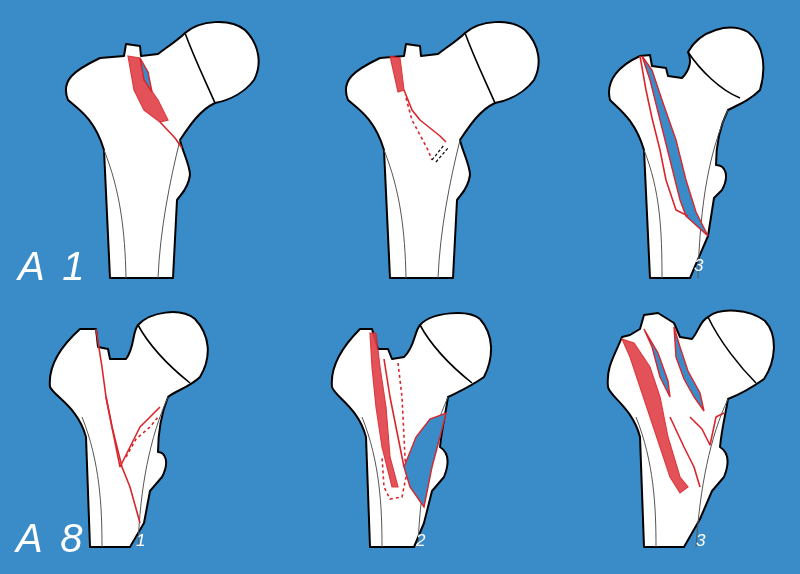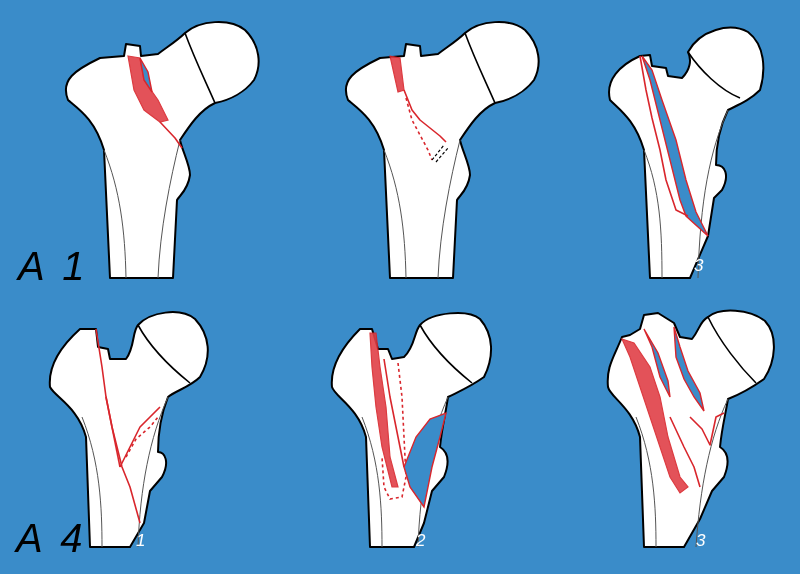--- a/index.html
+++ b/index.html
@@ -1,34 +1,34 @@
 <!DOCTYPE html>
 <html><head>
 <meta charset="utf-8">
 <style>
   html,body{margin:0;padding:0;}
   body{width:800px;height:574px;background:#3a8cc9;position:relative;overflow:hidden;font-family:"Liberation Sans",sans-serif;}
   .panel{position:absolute;width:266px;height:287px;}
   .panel svg{position:absolute;left:0;top:0;width:266px;height:287px;overflow:visible;}
   .sub{position:absolute;color:#fff;font-style:italic;font-size:17px;}
-  .group{position:absolute;color:#000000;font-style:italic;font-size:40px;letter-spacing:4px;}
+  .group{position:absolute;color:#ffffff;font-style:italic;font-size:40px;letter-spacing:4px;}
   .bone{fill:#fff;stroke:#000;stroke-width:2;stroke-linejoin:round;}
   .cortex{fill:none;stroke:#555;stroke-width:1;}
   .neckline{fill:none;stroke:#000;stroke-width:1.6;}
   .frac{fill:none;stroke:#d9262c;stroke-width:1.6;stroke-linejoin:round;}
   .fracfill{fill:#e04048;stroke:#d9262c;stroke-width:1.2;opacity:.9;}
   .gap{fill:#3a8cc9;stroke:#d9262c;stroke-width:1.4;}
   .dash{fill:none;stroke:#d9262c;stroke-width:1.6;stroke-dasharray:3 3;}
   .dashk{fill:none;stroke:#000;stroke-width:1.2;stroke-dasharray:3 2;}
 </style>
 </head>
 <body>
 
 <div class="group" style="left:18px;top:244px;">A 1</div>
-<div class="group" style="left:16px;top:516px;">A 4</div>
+<div class="group" style="left:16px;top:516px;">A 8</div>
 
 <div class="panel" style="left:40px;top:0;">
   <svg viewBox="0 0 266 287">
     <path class="bone" d="M70 278 L64 150 C55 120 40 110 28 100 C20 80 35 70 60 58 L84 56 L86 44 L100 46 L101 56 L118 54 C130 45 138 40 145 33 C160 20 190 18 205 30 C220 45 222 65 214 80 C205 92 190 100 175 103 C160 110 150 125 140 140 C142 150 150 165 150 175 C148 190 140 195 137 200 L133 278 Z"></path>
     <path class="cortex" d="M64 150 C80 190 85 230 86 278"></path>
     <path class="cortex" d="M140 140 C130 180 120 230 118 278"></path>
     <path class="neckline" d="M145 33 C155 60 165 80 175 103"></path>
     <path class="fracfill" d="M88 56 L100 58 L104 80 L118 100 L128 120 L120 122 L104 110 L94 90 Z"></path>
     <path class="gap" d="M100 58 L104 80 L112 92 L108 72 Z"></path>
     <path class="frac" d="M120 122 L135 138 L142 148"></path>

